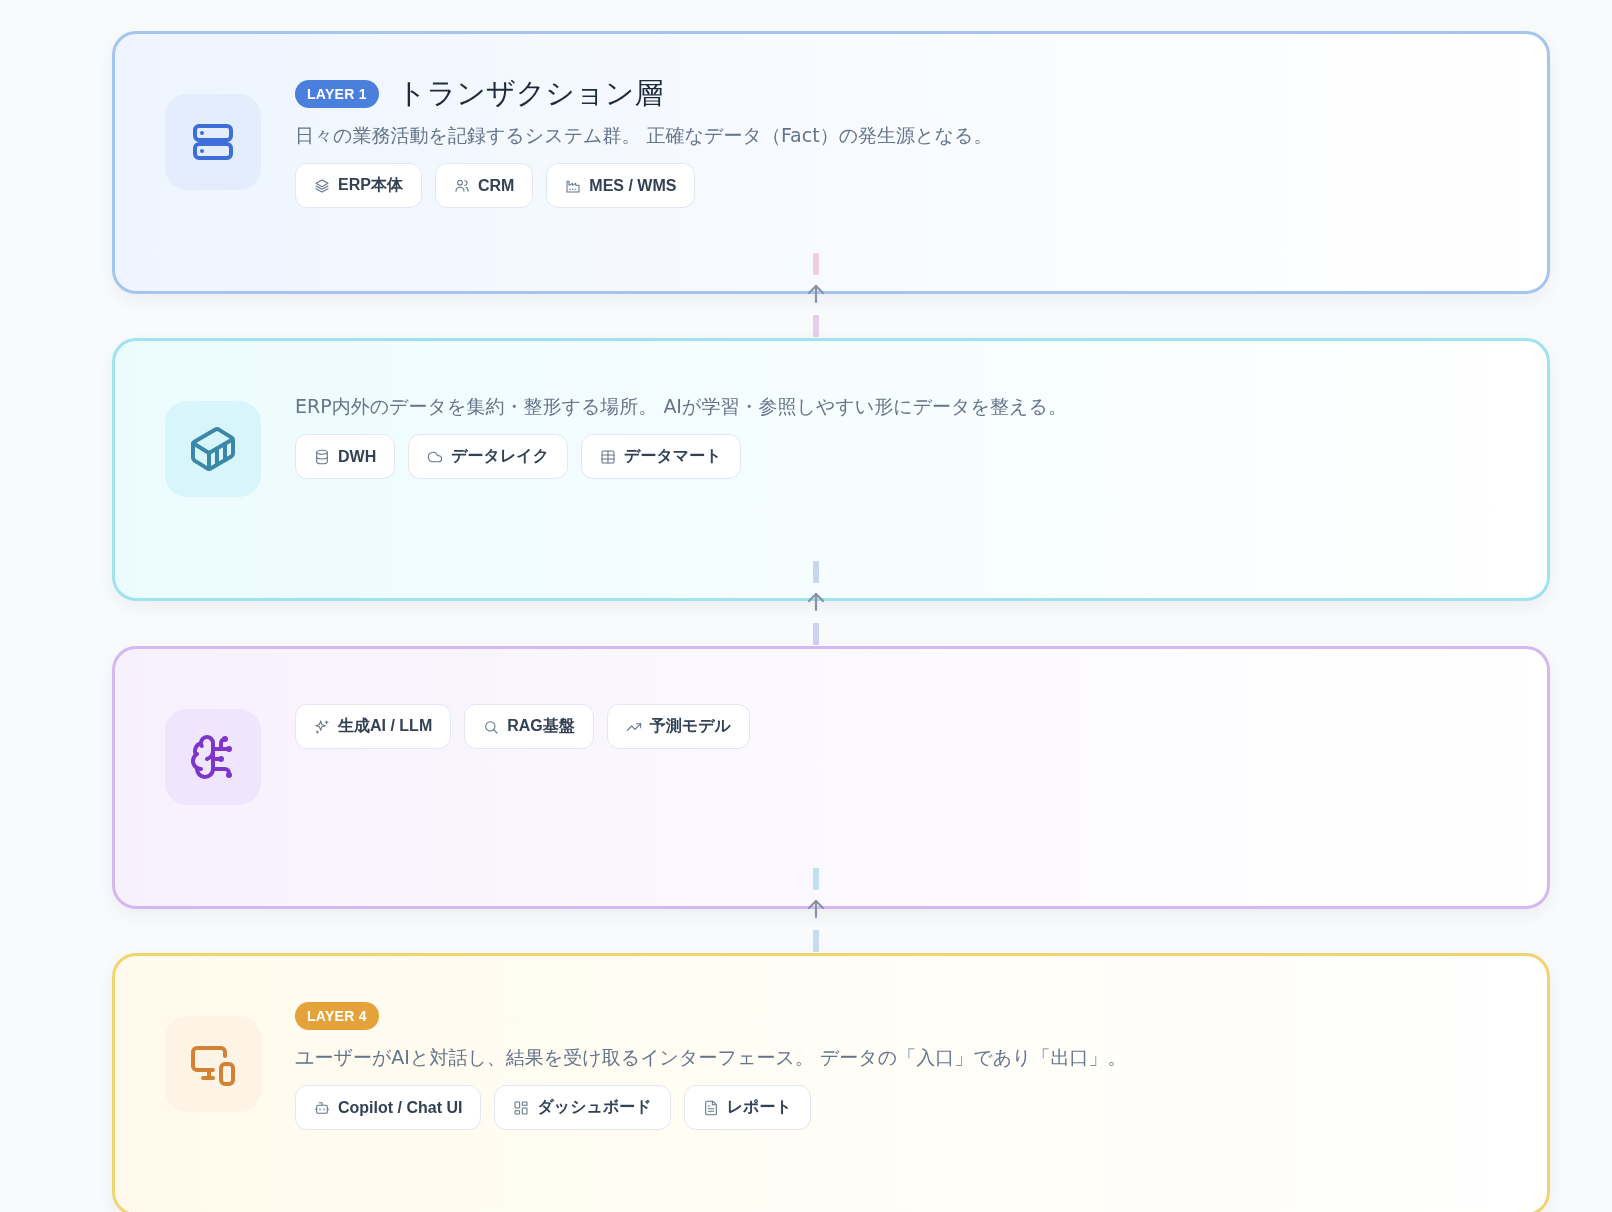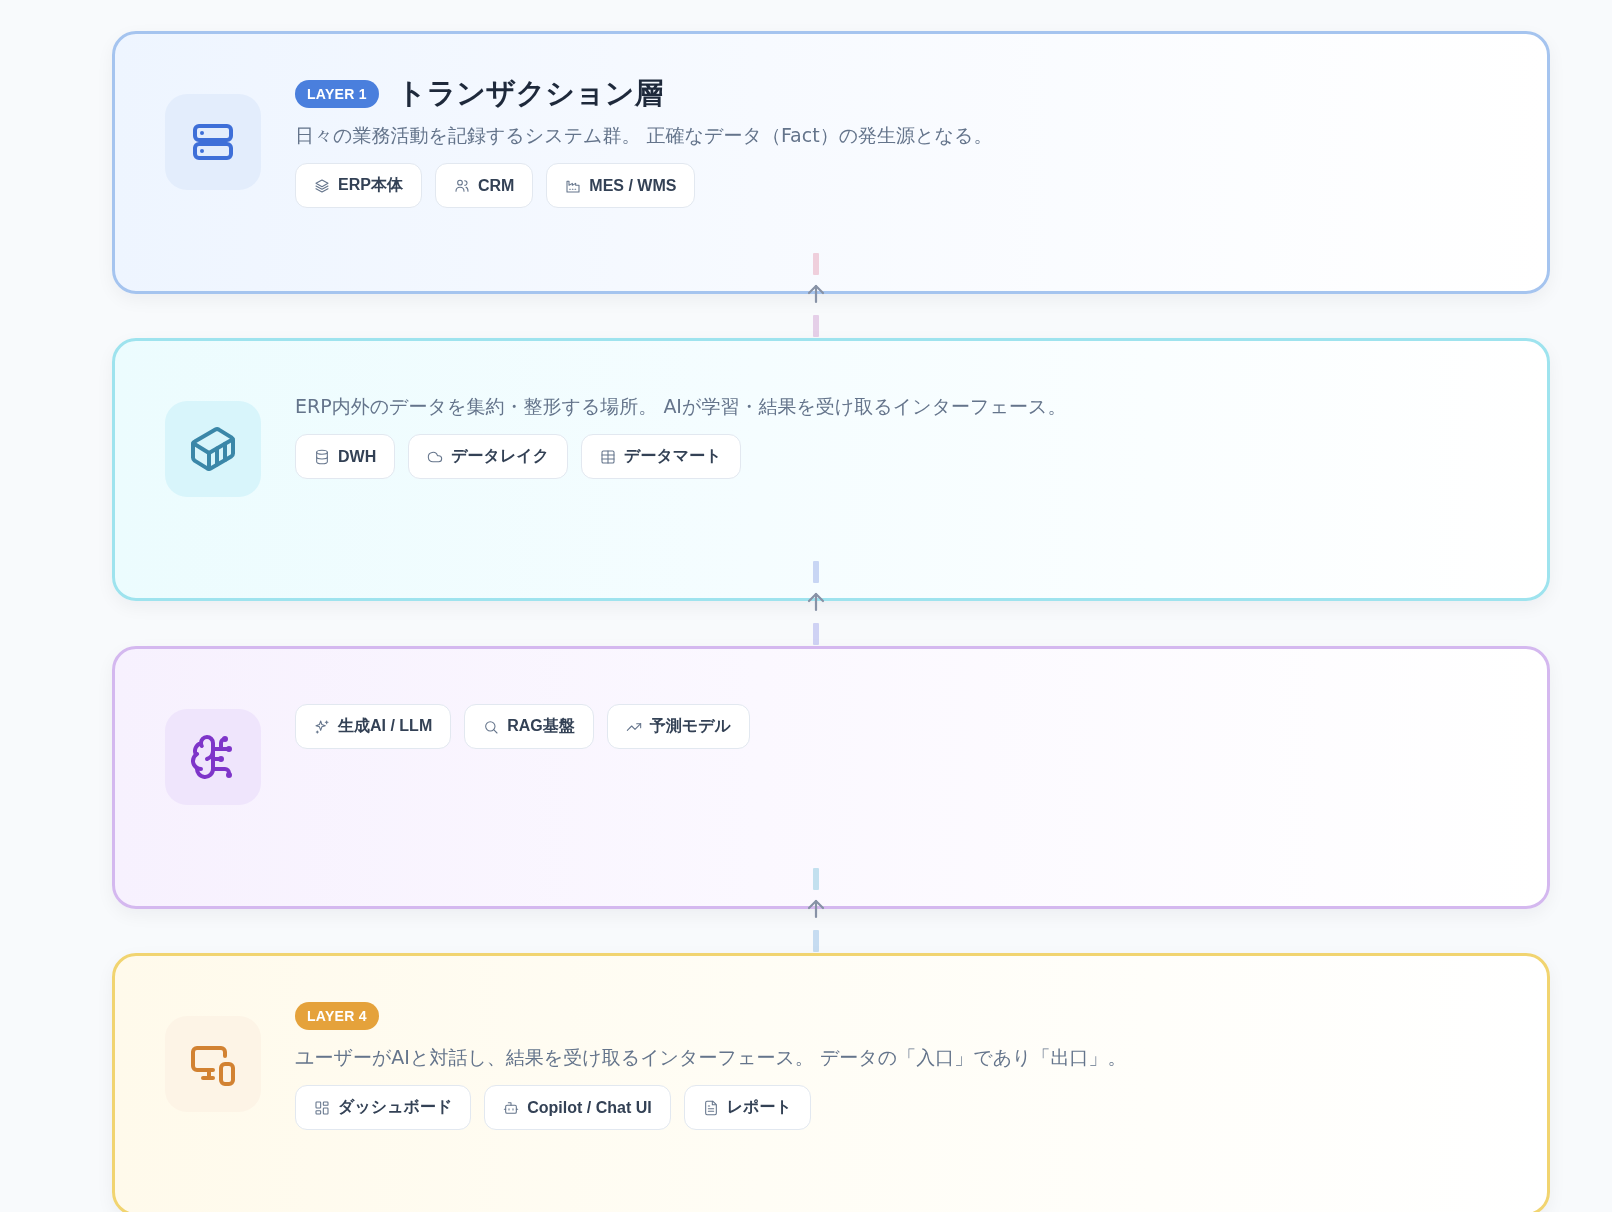--- a/index.html
+++ b/index.html
@@ -31,21 +31,21 @@
   .icon-box svg { width: 48px; height: 48px; }
 
   .content { position: absolute; left: 180px; top: 42px; right: 30px; }
   .head { display: flex; align-items: center; height: 36px; }
   .badge {
     color: #fff; font-weight: 700; font-size: 14px; letter-spacing: 0.3px;
     padding: 0 12px; height: 28px; line-height: 28px; border-radius: 14px;
     margin-right: 18px;
     font-family: "Liberation Sans", sans-serif;
   }
-  .title { font-size: 29px; font-weight: 700; color: #1e293b; }
+  .title { font-size: 29px; font-weight: 400; color: #1e293b; }
   .desc { margin-top: 8px; font-size: 19px; color: #64748b; height: 30px; line-height: 30px; }
   .chips { margin-top: 13px; display: flex; gap: 13px; }
   .chip {
     display: flex; align-items: center; gap: 8px; height: 45px;
     padding: 0 18px; border-radius: 12px; border: 1px solid #e2e8f0;
     background: #ffffff; font-size: 16px; font-weight: 700; color: #334155;
     font-family: "Liberation Sans", sans-serif;
   }
   .chip svg { width: 16px; height: 16px; stroke: #64748b; fill: none; stroke-width: 1.6; stroke-linecap: round; stroke-linejoin: round; }
 
@@ -126,21 +126,21 @@
     <div class="icon-box">
       <svg viewBox="0 0 24 24" fill="none" stroke="#3b87a8" stroke-width="2" stroke-linecap="round" stroke-linejoin="round">
         <path d="M22 7.7c0-.6-.4-1.2-.8-1.5l-6.3-3.9a1.7 1.7 0 0 0-1.7 0l-10.3 6c-.5.2-.9.8-.9 1.4v6.6c0 .5.4 1.2.8 1.5l6.3 3.9a1.7 1.7 0 0 0 1.7 0l10.3-6c.5-.3.9-1 .9-1.5z"></path>
         <path d="M10 21.9V14L2.1 9.1"></path>
         <path d="m10 14 11.9-6.9"></path>
         <path d="M14 19.8v-8.1"></path>
         <path d="M18 17.5V9.4"></path>
       </svg>
     </div>
     <div class="content">
-      <div class="desc">ERP内外のデータを集約・整形する場所。 AIが学習・結果を受け取るインターフェース。</div>
+      <div class="desc">ERP内外のデータを集約・整形する場所。 AIが学習・参照しやすい形にデータを整える。</div>
       <div class="chips">
         <div class="chip">
           <svg viewBox="0 0 24 24">
               <ellipse cx="12" cy="5" rx="8" ry="3"></ellipse>
               <path d="M4 5v14c0 1.7 3.6 3 8 3s8-1.3 8-3V5"></path>
               <path d="M4 12c0 1.7 3.6 3 8 3s8-1.3 8-3"></path>
             </svg>
           <span>DWH</span>
         </div>
         <div class="chip">
@@ -234,37 +234,37 @@
       </svg>
     </div>
     <div class="content">
       <div class="head">
         <span class="badge" style="background:#e5a23b">LAYER 4</span>
       </div>
       <div class="desc">ユーザーがAIと対話し、結果を受け取るインターフェース。 データの「入口」であり「出口」。</div>
       <div class="chips">
         <div class="chip">
           <svg viewBox="0 0 24 24">
+              <path d="M12 8V4H8"></path>
+              <rect x="4" y="8" width="16" height="12" rx="2"></rect>
+              <path d="M2 14h2M20 14h2M15 13v2M9 13v2"></path>
+            </svg>
+          <span>Copilot / Chat UI</span>
+        </div>
+        <div class="chip">
+          <svg viewBox="0 0 24 24">
               <rect x="3" y="3" width="7" height="9" rx="1"></rect>
               <rect x="14" y="3" width="7" height="5" rx="1"></rect>
               <rect x="14" y="12" width="7" height="9" rx="1"></rect>
               <rect x="3" y="16" width="7" height="5" rx="1"></rect>
             </svg>
           <span>ダッシュボード</span>
         </div>
         <div class="chip">
           <svg viewBox="0 0 24 24">
-              <path d="M12 8V4H8"></path>
-              <rect x="4" y="8" width="16" height="12" rx="2"></rect>
-              <path d="M2 14h2M20 14h2M15 13v2M9 13v2"></path>
-            </svg>
-          <span>Copilot / Chat UI</span>
-        </div>
-        <div class="chip">
-          <svg viewBox="0 0 24 24">
               <path d="M15 2H6a2 2 0 0 0-2 2v16a2 2 0 0 0 2 2h12a2 2 0 0 0 2-2V7z"></path>
               <path d="M14 2v5h5"></path>
               <path d="M16 13H8M16 17H8M10 9H8"></path>
             </svg>
           <span>レポート</span>
         </div>
       </div>
     </div>
   </div>
 

